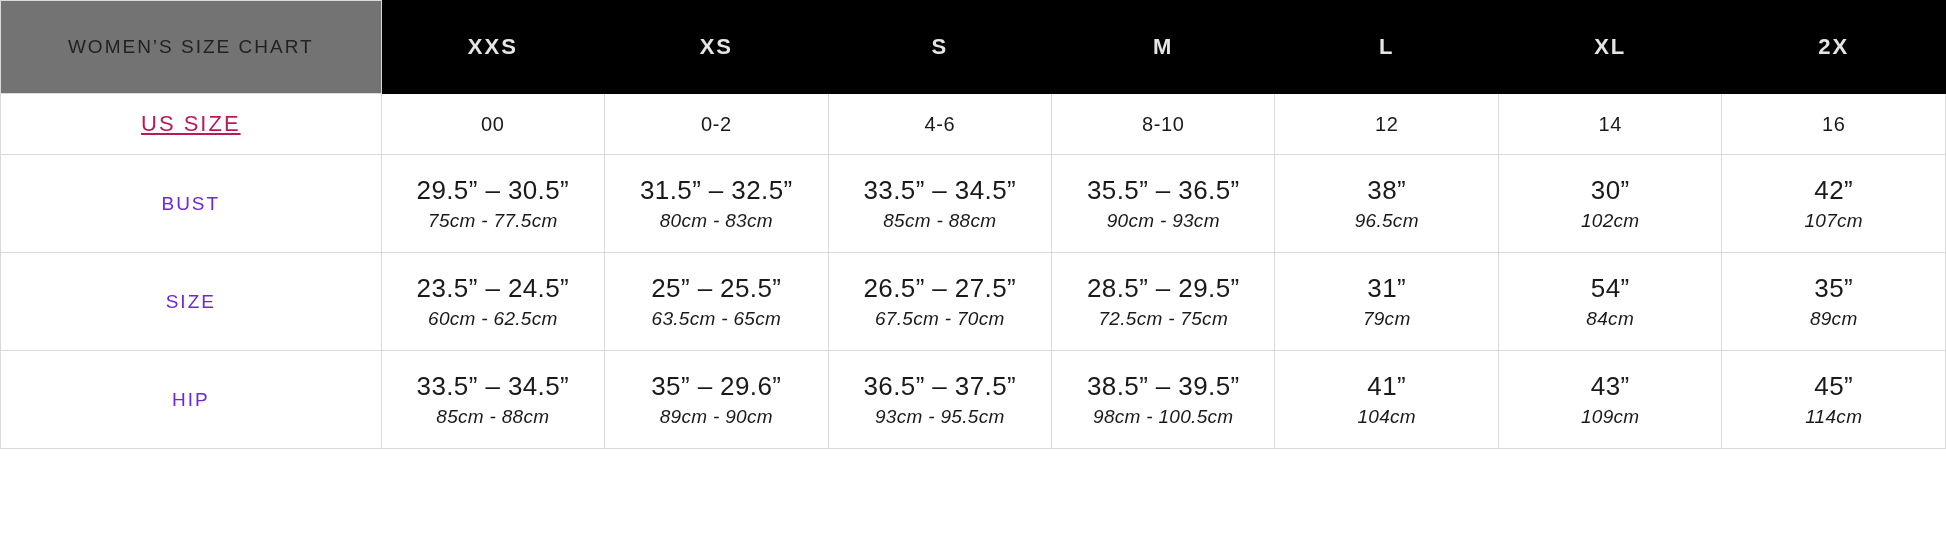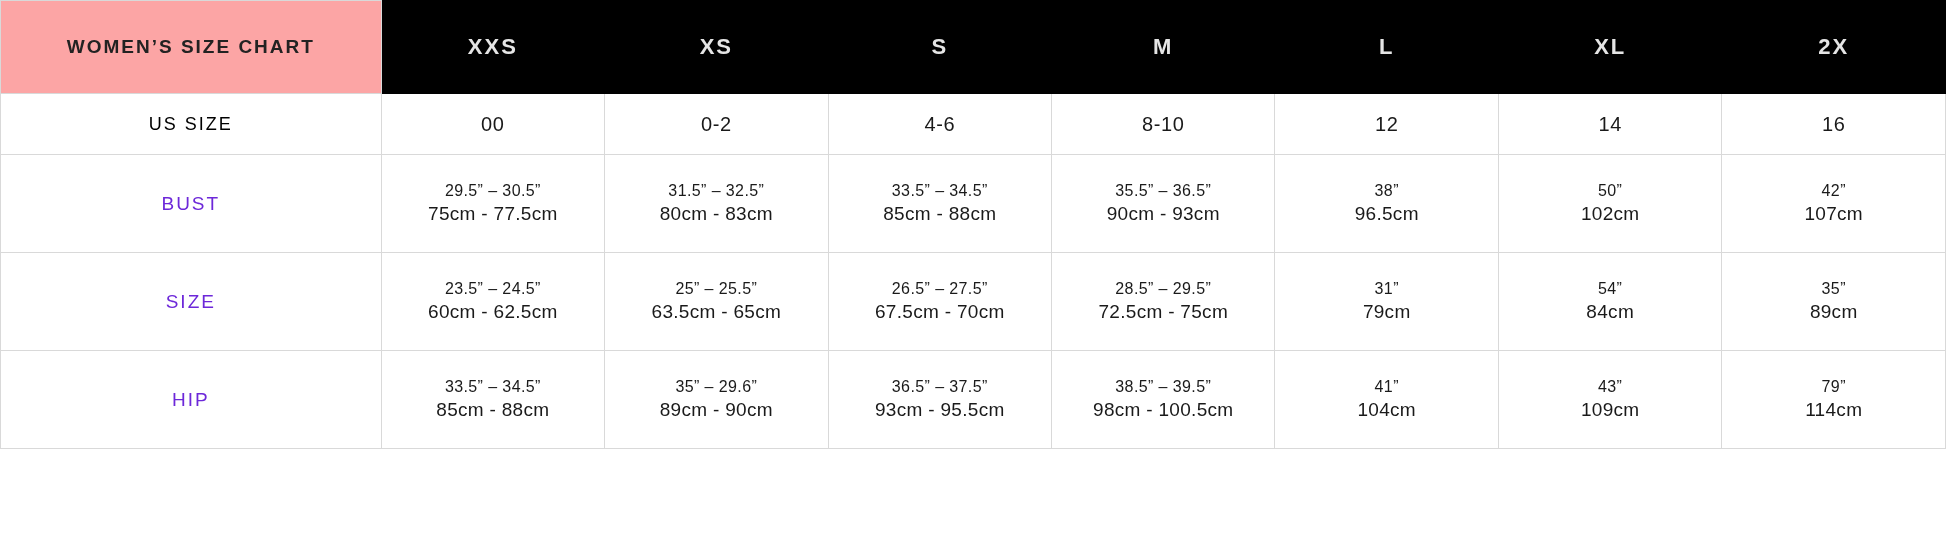--- a/index.html
+++ b/index.html
@@ -31,72 +31,74 @@
   th, td {
     border: 1px solid #d9d9d9;
     text-align: center;
     vertical-align: middle;
     padding: 0;
   }
 
   
   tr.header-row { height: 93px; }
   th.corner-cell {
-    background: #fca5a5;
+    background: #737373;
     font-size: 19px;
     letter-spacing: 2.0px;
-    font-weight: 700;
+    font-weight: 400;
     color: #222222;
     border-color: #d9d9d9;
   }
   th.size-head {
     background: #000000;
     color: #e5e5e5;
     font-size: 22px;
     font-weight: 700;
     letter-spacing: 2.0px;
     border-color: #000000;
     border-left: 1px solid #ffffff;
   }
   th.size-head:first-of-type { border-left: 1px solid #000000; }
 
   
   tr.us-row { height: 61px; }
   tr.us-row td.row-label {
-    font-size: 18px;
-    letter-spacing: 2.0px;
-    color: #000000;
+    font-size: 22px;
+    letter-spacing: 2.0px;
+    color: #be185d;
+    text-decoration: underline;
   }
   tr.us-row td.value-cell {
     font-size: 20px;
     letter-spacing: 0.6px;
     color: #1a1a1a;
     margin-left: 44px;
   }
 
   
   tr.meas-row { height: 98px; }
   tr.meas-row td.row-label {
     font-size: 19px;
     letter-spacing: 2.0px;
     color: #6d28d9;
   }
   .val-in {
     display: block;
-    font-size: 16px;
+    font-size: 26px;
     letter-spacing: 0.4px;
     line-height: 1.35;
     color: #1a1a1a;
   }
   .val-cm {
     display: block;
     font-size: 19px;
     letter-spacing: 0.3px;
     line-height: 1.35;
     color: #1a1a1a;
+    font-style: italic;
   }
 </style>
 </head>
 <body>
 
 <div class="page">
   <table class="size-chart">
     <colgroup>
       <col class="label-col">
       <col class="size-col">
@@ -147,21 +149,21 @@
         </td>
         <td>
           <span class="val-in">35.5” – 36.5”</span>
           <span class="val-cm">90cm - 93cm</span>
         </td>
         <td>
           <span class="val-in">38”</span>
           <span class="val-cm">96.5cm</span>
         </td>
         <td>
-          <span class="val-in">50”</span>
+          <span class="val-in">30”</span>
           <span class="val-cm">102cm</span>
         </td>
         <td>
           <span class="val-in">42”</span>
           <span class="val-cm">107cm</span>
         </td>
       </tr>
 
       <tr class="meas-row">
         <td class="row-label">SIZE</td>
@@ -215,19 +217,19 @@
         </td>
         <td>
           <span class="val-in">41”</span>
           <span class="val-cm">104cm</span>
         </td>
         <td>
           <span class="val-in">43”</span>
           <span class="val-cm">109cm</span>
         </td>
         <td>
-          <span class="val-in">79”</span>
+          <span class="val-in">45”</span>
           <span class="val-cm">114cm</span>
         </td>
       </tr>
     </tbody>
   </table>
 </div>
 
 </body></html>

